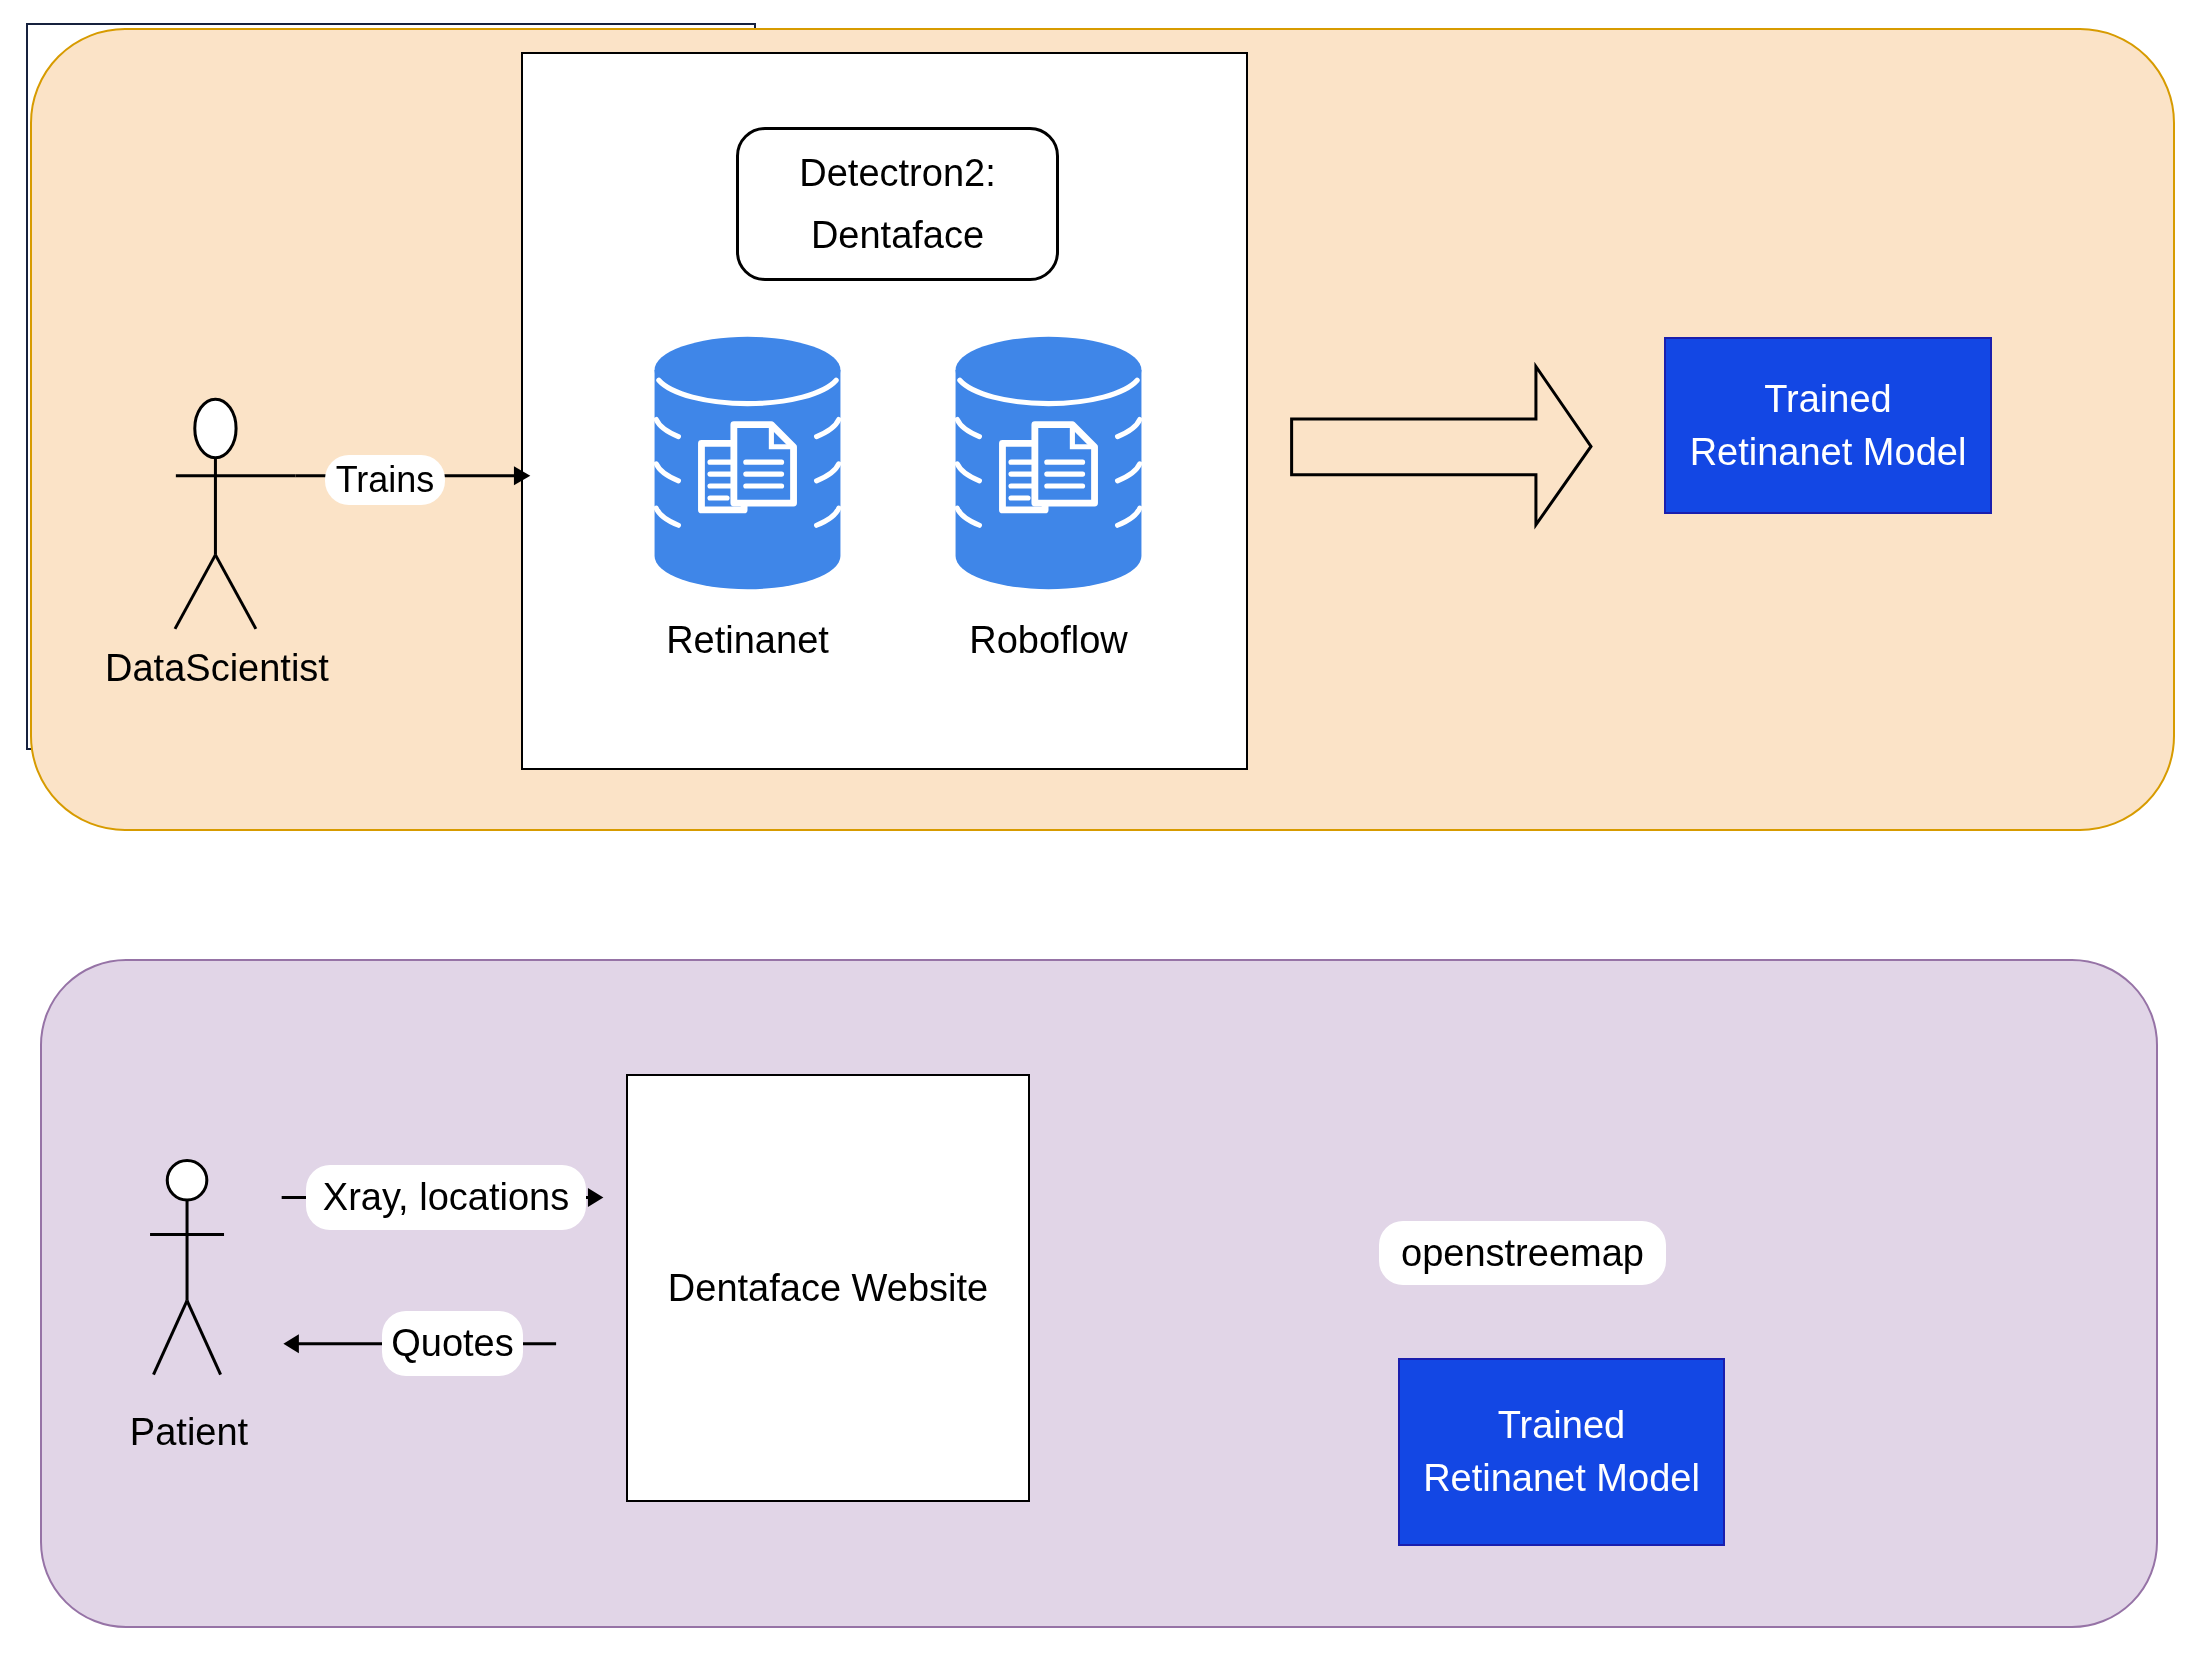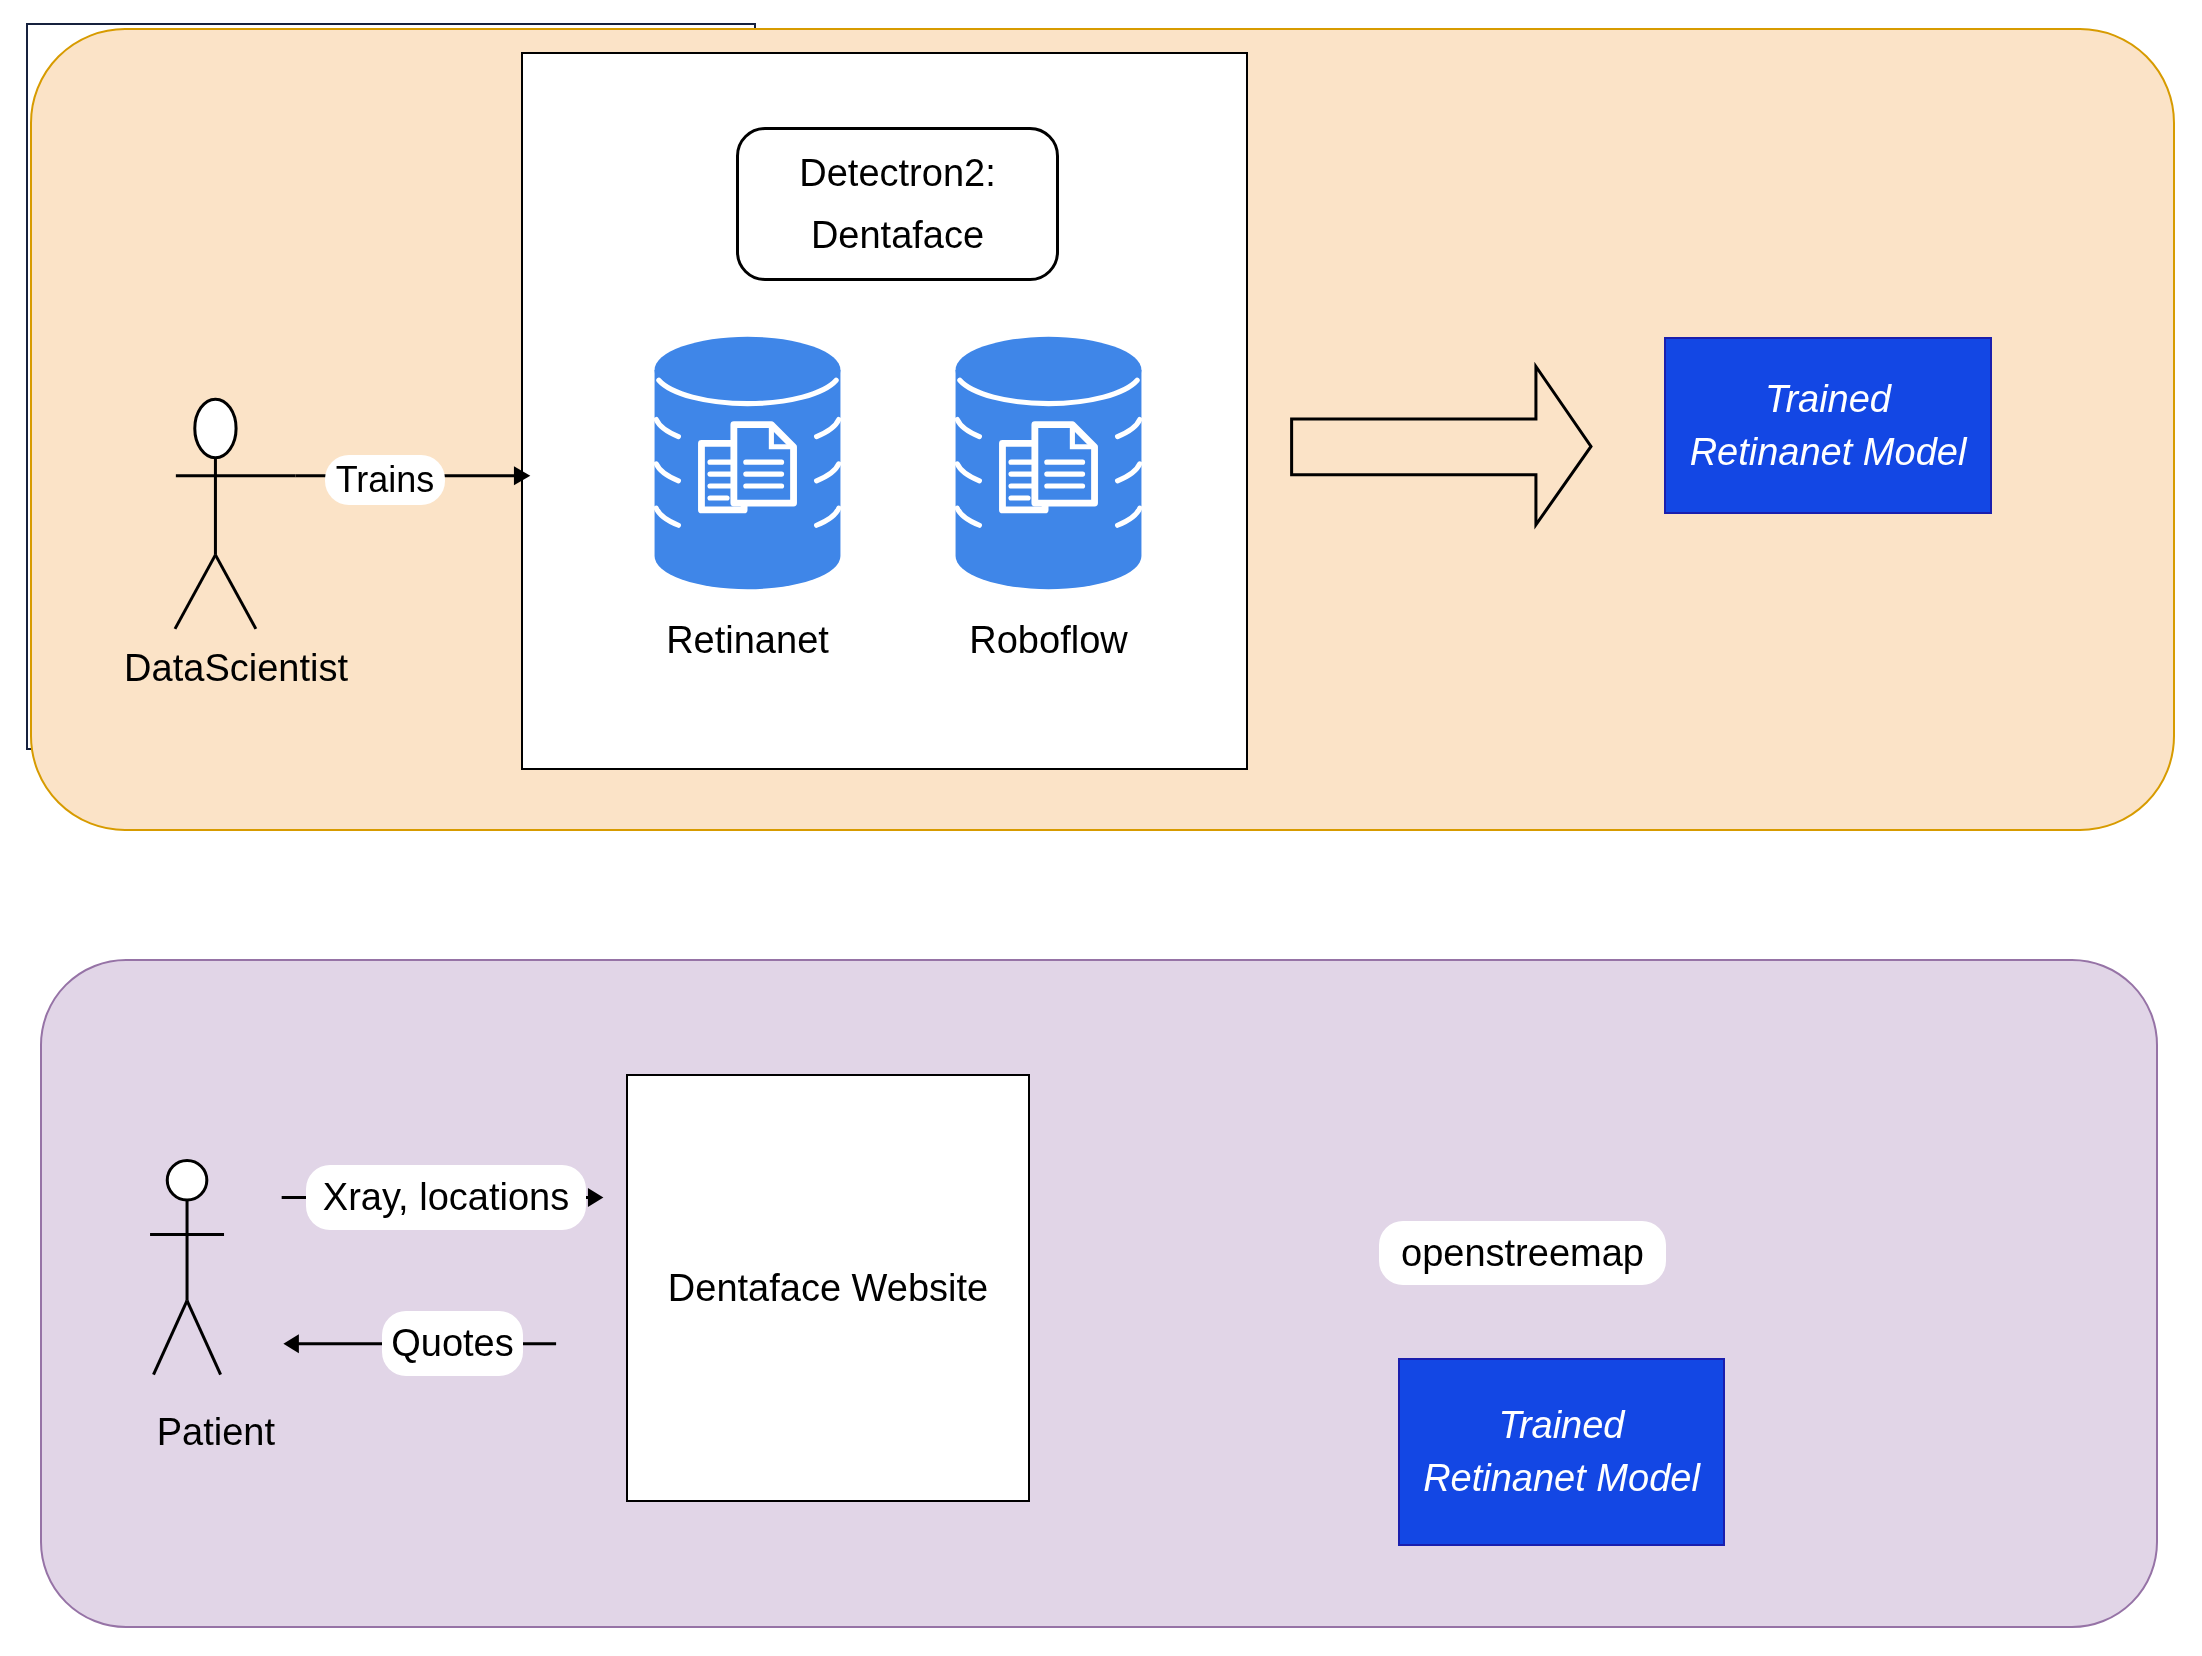--- a/index.html
+++ b/index.html
@@ -29,21 +29,21 @@
                  border:2.6px solid #000;z-index:2;}
   .detectron-label{left:736px;top:127px;width:323px;height:154px;background:#fff;
                    border:3.4px solid #000;border-radius:29px;z-index:3;
                    display:flex;flex-direction:column;align-items:center;justify-content:center;
                    font-size:38px;line-height:62px;text-align:center;}
   .website-box{left:626px;top:1074px;width:404px;height:428px;background:#fff;
                border:2.6px solid #000;z-index:2;display:flex;align-items:center;justify-content:center;
                font-size:38px;}
   .model-box{background:var(--model-fill);border:2.6px solid var(--model-stroke);color:#fff;
              display:flex;flex-direction:column;align-items:center;justify-content:center;
-             font-size:38px;line-height:53px;text-align:center;z-index:2;font-style:italic;}
+             font-size:38px;line-height:53px;text-align:center;z-index:2;}
   .model-box.top{left:1664px;top:337px;width:328px;height:177px;}
   .model-box.bottom{left:1398px;top:1358px;width:327px;height:188px;}
 
   
   .cylinder{z-index:3;width:191px;height:258px;}
   .cylinder.mendeley{left:652px;top:334px;}
   .cylinder.roboflow{left:953px;top:334px;}
   .cyl-fill{fill:var(--cyl-blue);}
   .cyl-white{stroke:#fff;fill:none;stroke-linecap:round;}
   .doc{fill:var(--cyl-blue);stroke:#fff;stroke-width:8;stroke-linejoin:round;}
@@ -51,21 +51,21 @@
   
   .overlay{left:0;top:0;width:2203px;height:1656px;z-index:4;pointer-events:none;}
   .overlay line{stroke:#000;stroke-width:3.5px;}
   .overlay .head{fill:#fff;stroke:#000;stroke-width:3.5px;}
   .overlay .ah{fill:#000;stroke:none;}
   .overlay .bigarrow{fill:none;stroke:#000;stroke-width:3.5px;stroke-linejoin:miter;}
 
   
   .lbl{display:flex;align-items:center;justify-content:center;font-size:38px;z-index:5;}
   .lbl.white{background:#fff;border-radius:24px;}
-  .actor-name{z-index:5;text-align:right;font-size:38px;}
+  .actor-name{z-index:5;text-align:center;font-size:38px;}
   .name-datascientist{left:86px;top:647px;width:262px;height:48px;}
   .name-patient{left:103px;top:1411px;width:172px;height:48px;}
   .lbl-trains{left:325px;top:455px;width:120px;height:50px;font-size:36px;}
   .lbl-mendeley{left:640px;top:616px;width:215px;height:48px;}
   .lbl-roboflow{left:941px;top:616px;width:215px;height:48px;}
   .lbl-xray{left:306px;top:1165px;width:280px;height:65px;}
   .lbl-quotes{left:382px;top:1311px;width:141px;height:65px;}
   .lbl-osm{left:1379px;top:1221px;width:287px;height:64px;}
 </style>
 </head>

